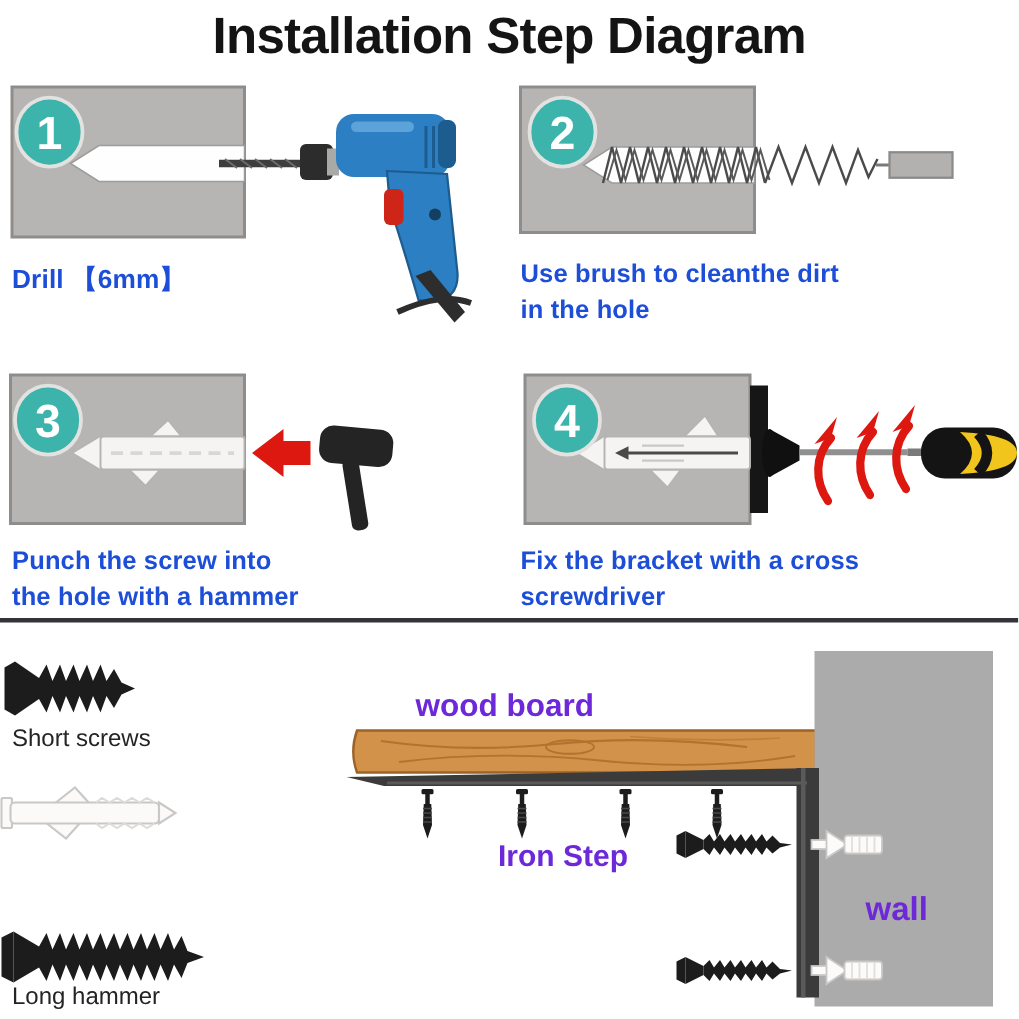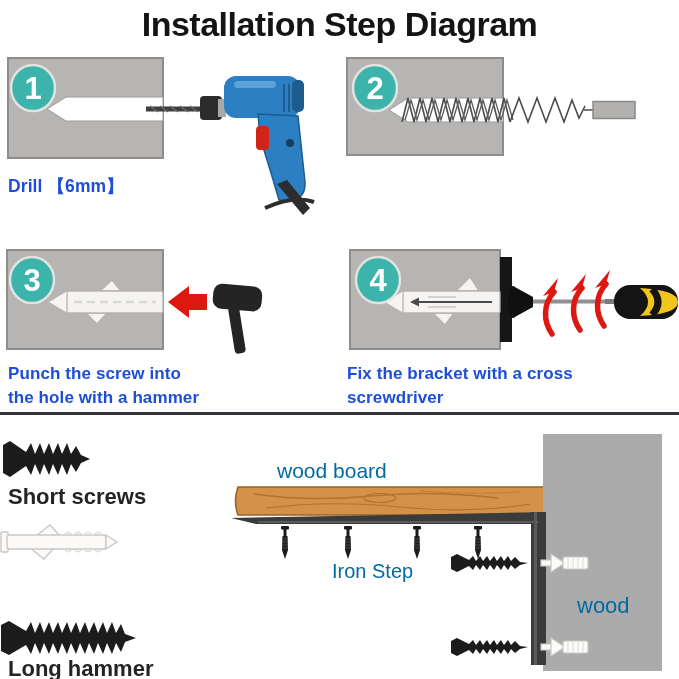--- a/index.html
+++ b/index.html
@@ -6,22 +6,22 @@
   .canvas{
     position:relative;width:679px;height:679px;background:#ffffff;overflow:hidden;
     font-family:"Liberation Sans","DejaVu Sans",sans-serif;color:#1e1e1e;
   }
   .title{
     position:absolute;left:0;top:5px;width:679px;text-align:center;
     font-size:34px;font-weight:700;letter-spacing:-0.5px;color:#141414;
   }
   .ill{position:absolute;}
   .cap{position:absolute;font-weight:700;font-size:17px;color:#1d4ed8;line-height:24px;letter-spacing:0.1px;}
-  .plabel{position:absolute;font-weight:700;font-size:22px;color:#242424;}
-  .alabel{position:absolute;font-weight:400;color:#0369a1;}
+  .plabel{position:absolute;font-weight:400;font-size:16px;color:#242424;}
+  .alabel{position:absolute;font-weight:700;color:#6d28d9;}
   .divider{position:absolute;left:0;top:412px;width:679px;height:2.5px;background:#33333a;}
   .wall{position:absolute;left:543px;top:434px;width:119px;height:237px;background:#ababab;}
   svg text.badge-num{font-family:"Liberation Sans","DejaVu Sans",sans-serif;font-weight:700;font-size:31px;fill:#ffffff;text-anchor:middle;}
 </style>
 </head>
 <body>
 
 <div class="canvas">
 
   <div class="title">Installation Step Diagram</div>
@@ -123,20 +123,24 @@
     </g>
     <g>
       <ellipse cx="38" cy="32" rx="22" ry="23" fill="#3cb3ab" stroke="#e2e2e0" stroke-width="2.5"></ellipse>
       <text class="badge-num" x="38" y="43">4</text>
     </g>
   </svg>
 
   <div class="cap" style="left:8px;top:174px;font-size:17.5px">
     <div>Drill 【6mm】</div>
   </div>
+  <div class="cap" style="left:347px;top:171px">
+    <div>Use brush to cleanthe dirt</div>
+    <div>in the hole</div>
+  </div>
   <div class="cap" style="left:8px;top:362px">
     <div>Punch the screw into</div>
     <div>the hole with a hammer</div>
   </div>
   <div class="cap" style="left:347px;top:362px">
     <div>Fix the bracket with a cross</div>
     <div>screwdriver</div>
   </div>
 
   <div class="divider"></div>
@@ -234,15 +238,15 @@
   </svg>
   <svg class="ill" style="left:540px;top:635px" width="50" height="24" viewBox="0 0 50 24">
     <g fill="#fcfbf9" stroke="#c9c8c6" stroke-width="1.2">
       <rect x="1" y="9" width="11" height="6"></rect>
       <polygon points="11,3 25,12 11,21"></polygon>
       <rect x="23" y="6" width="25" height="12" rx="2"></rect>
     </g>
     <path d="M28,7 v10 M33,7 v10 M38,7 v10 M43,7 v10" stroke="#e0dfdd" stroke-width="1.2"></path>
   </svg>
 
-  <div class="alabel" style="left:577px;top:593px;font-size:22px">wood</div>
+  <div class="alabel" style="left:577px;top:593px;font-size:22px">wall</div>
 
 </div>
 
 </body></html>

